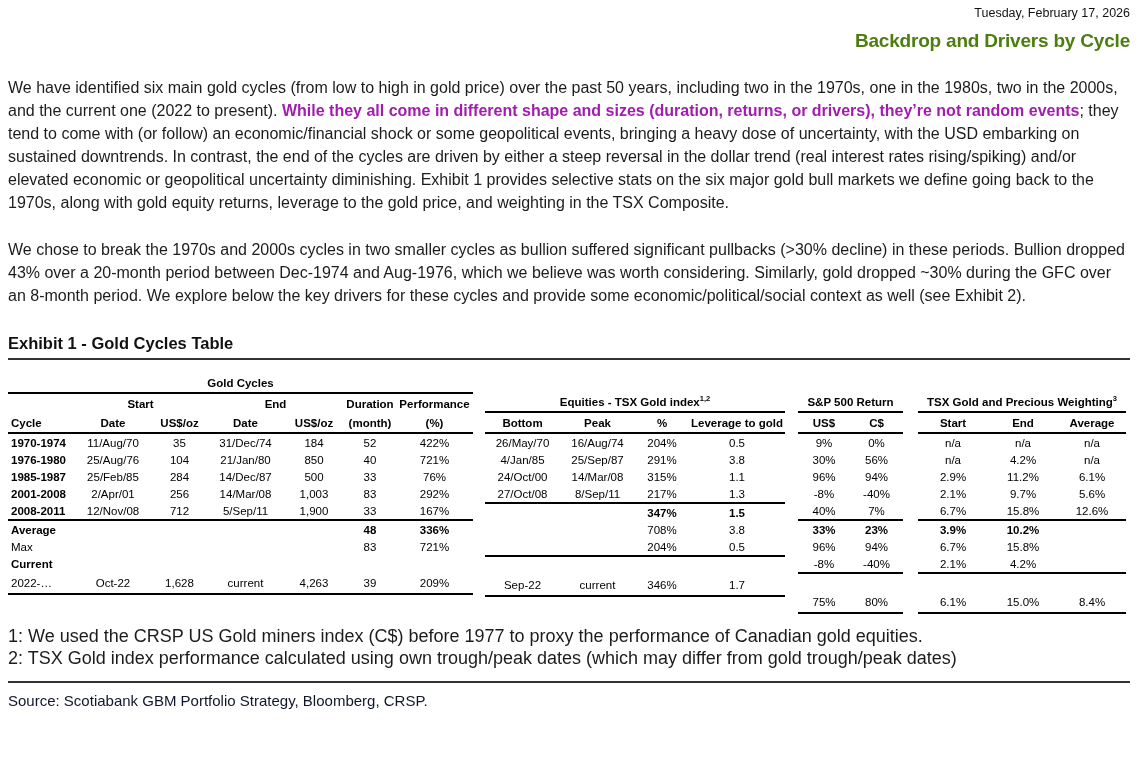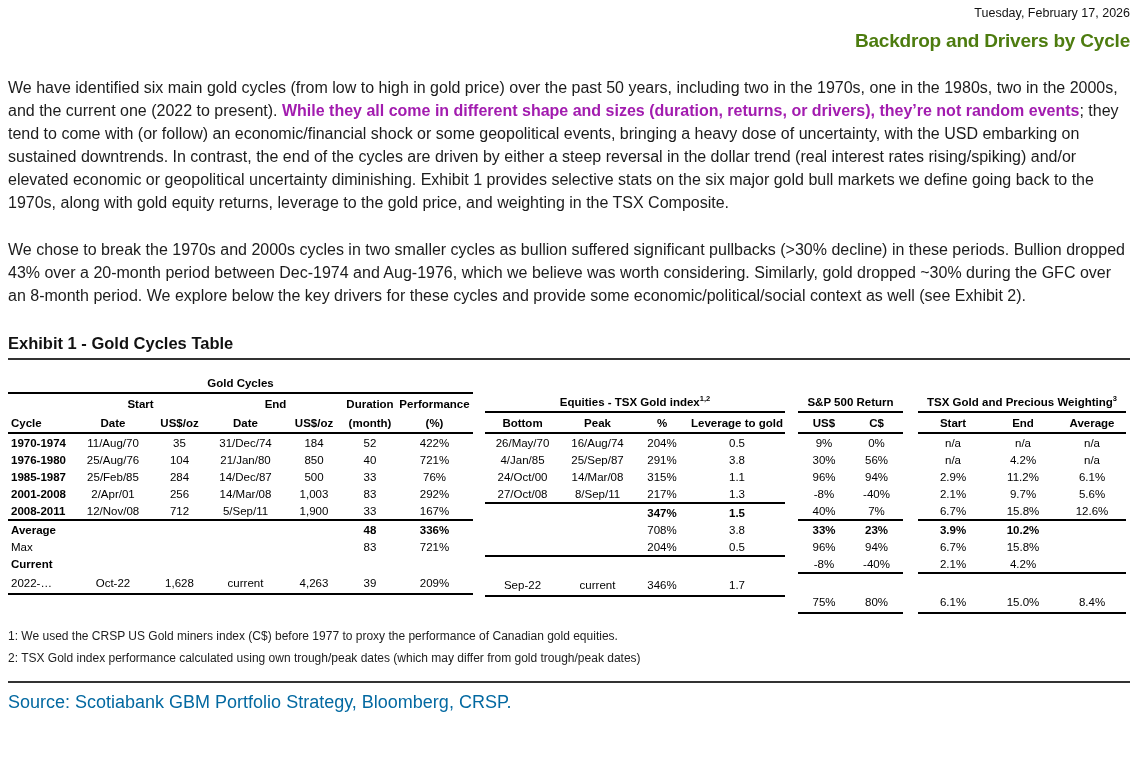--- a/index.html
+++ b/index.html
@@ -28,22 +28,22 @@
   .t2 tr.hB td,.t3 tr.hB td,.t4 tr.hB td{border-bottom:2.5px solid #000;}
   .t tr.hC td{font-weight:700;height:19px;border-bottom:2.5px solid #000;}
   .t tr.dr td:first-child{font-weight:700;}
   .t tr.r4 td{border-bottom:2.5px solid #000;}
   .t tr.avg td{font-weight:700;}
   .t tr.min td{border-bottom:2.5px solid #000;}
   .t tr.curr td{font-weight:700;height:18px;}
   .t tr.last td{height:20px;border-bottom:2.5px solid #000;}
   sup{font-size:7.5px;line-height:0;vertical-align:super;font-weight:700;}
 
-  .footnotes{margin-top:11px;font-size:12px;line-height:22px;color:#1c1c1c;}
-  .source{margin-top:9px;font-size:18px;color:#0369a1;}
+  .footnotes{margin-top:11px;font-size:18px;line-height:22px;color:#1c1c1c;}
+  .source{margin-top:9px;font-size:15px;color:#0f172a;}
 </style>
 </head>
 <body>
 
 <div class="page">
 
   <div class="date">Tuesday, February 17, 2026</div>
 
   <h1>Backdrop and Drivers by Cycle</h1>
 

